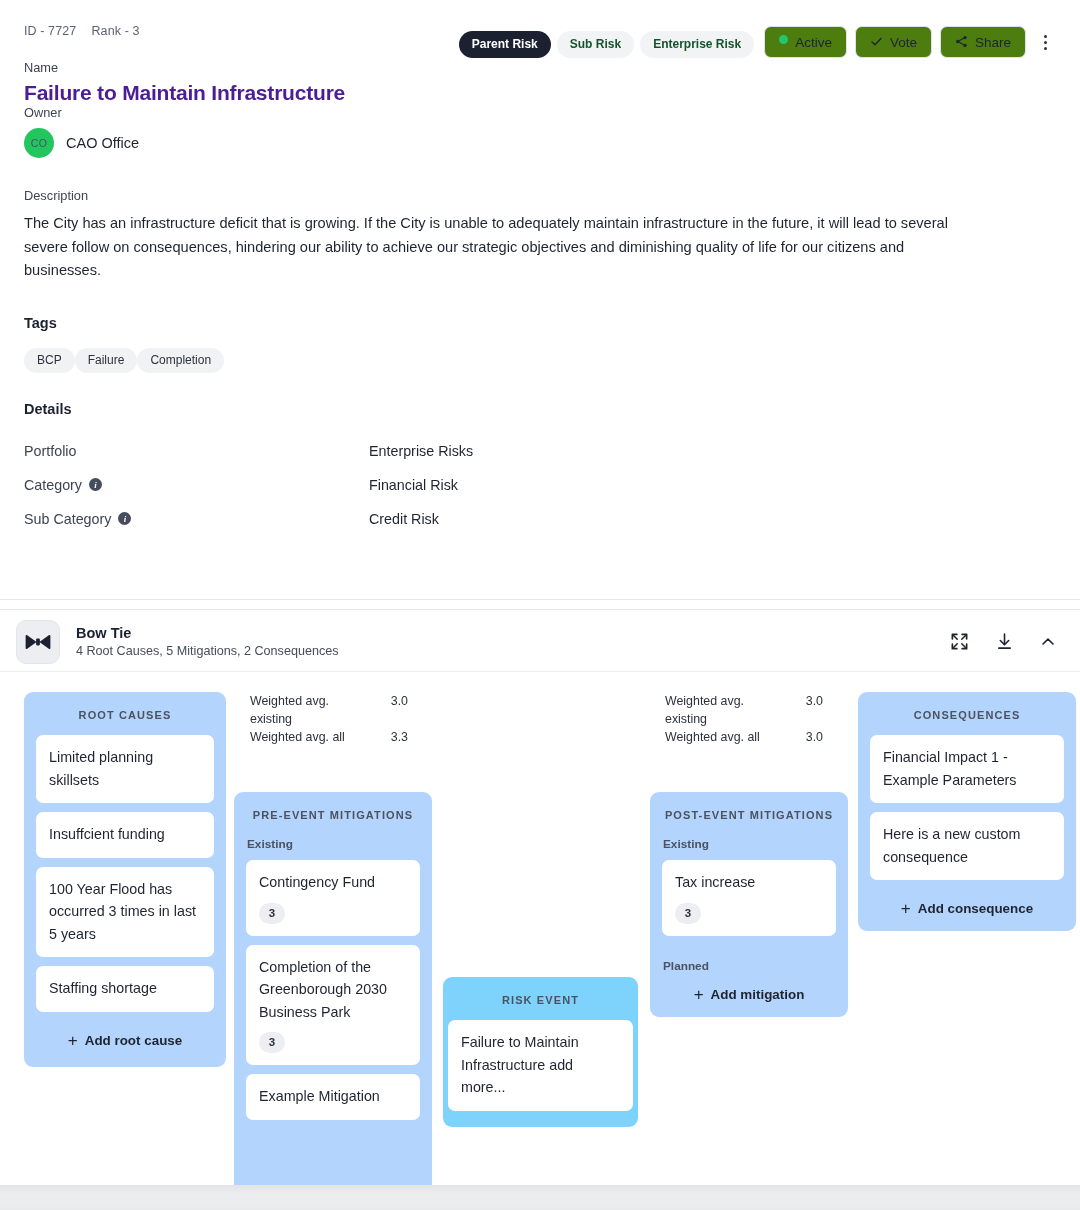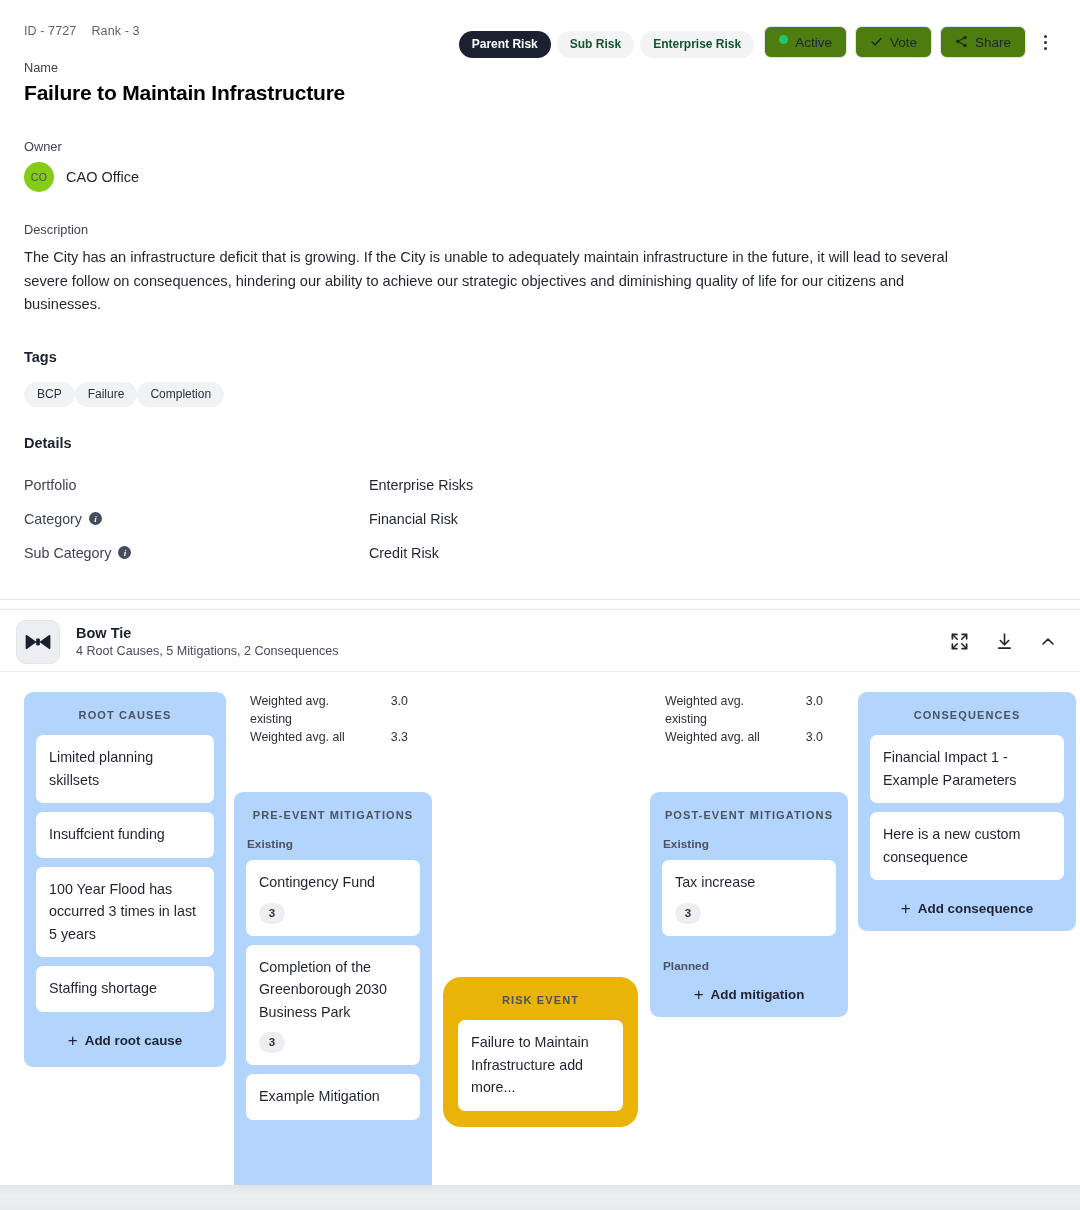--- a/index.html
+++ b/index.html
@@ -38,31 +38,30 @@
   .idline .sep { display: inline-block; width: 8px; }
 
   .field-label {
     font-size: 12.8px;
     color: #3d4452;
     margin-bottom: 6px;
   }
   .risk-title {
     font-size: 21px;
     font-weight: bold;
-    color: #000000;
+    color: #4c1d95;
     letter-spacing: -0.2px;
-    margin-bottom: 34px;
   }
 
   
   .owner-block { margin-bottom: 30px; }
   .owner-row { display: flex; align-items: center; gap: 12px; margin-top: 8px;}
   .avatar {
     width: 30px; height: 30px; border-radius: 50%;
-    background: #84cc16; color: #4a5162;
+    background: #22c55e; color: #4a5162;
     font-size: 10.5px; display: flex; align-items: center; justify-content: center;
     letter-spacing: .3px;
   }
   .owner-name { font-size: 14.5px; color: #1f2430; }
 
   
   .desc-block { margin-bottom: 32px; }
   .desc-text {
     font-size: 14.6px;
     line-height: 23.5px;
@@ -234,23 +233,23 @@
     font-size: 12.4px;
     color: #2b313d;
     line-height: 18px;
   }
   .wavg .r { display: flex; }
   .wavg .r span:first-child { width: 118px; }
   .wavg .r span:last-child { width: 40px; text-align: right; }
 
   .risk-event-col {
     position: absolute;
-    background: #eab308;
-    border-radius: 18px;
-    padding: 0 15px;
+    background: #7dd3fc;
+    border-radius: 9px;
+    padding: 0 5px;
   }
   .risk-event-col .col-title { color: #4b5260; }
 
   .bottom-shade {
     position: absolute;
     left: 0; right: 0; bottom: 0;
     height: 25px;
     background: linear-gradient(180deg, #e3e4e7 0%, #eceef0 40%, #e9eaec 100%);
   }
 </style>

